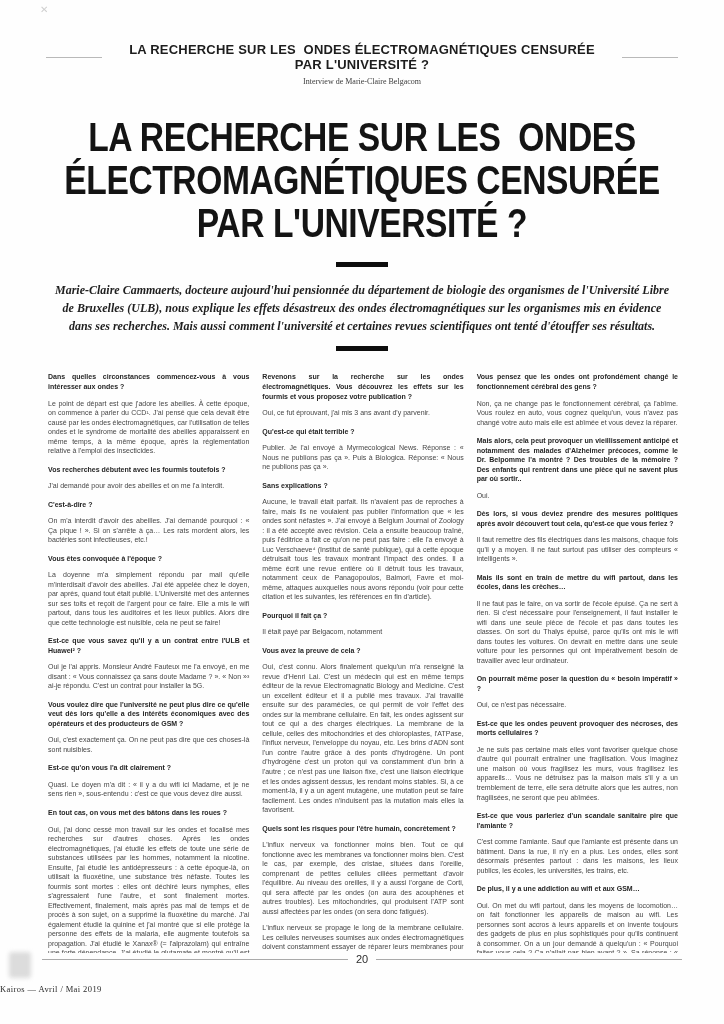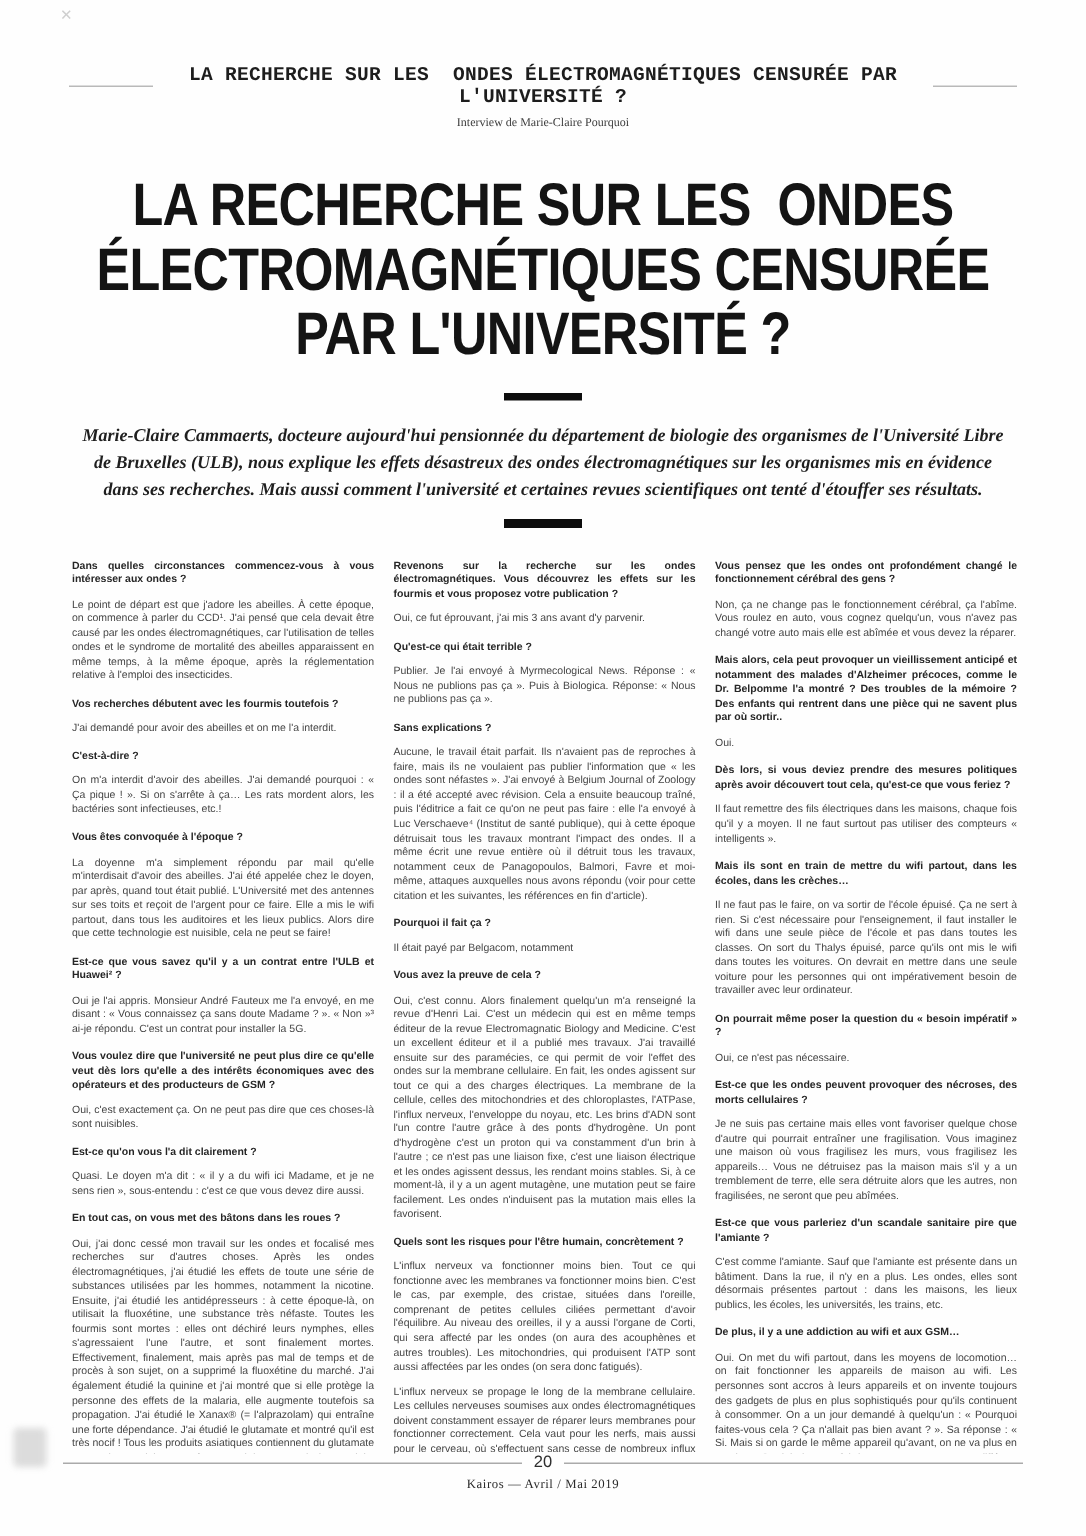--- a/index.html
+++ b/index.html
@@ -14,21 +14,21 @@
     color:#3f3f3f;
     display:flex;flex-direction:column;
   }
   
   .corner-x{position:absolute;left:40px;top:4px;font-size:10px;color:#cfcfcf;}
   .smudge{position:absolute;left:9px;bottom:46px;width:22px;height:26px;background:#dcdcdc;filter:blur(2px);border-radius:3px;}
 
   
   .kicker-row{
     margin:42px 46px 0 46px;
-    display:flex;align-items:center;justify-content:center;gap:12px;font-family:Liberation Mono, monospace;
+    display:flex;align-items:center;justify-content:center;gap:12px;
   }
   .kicker-rule{flex:0 0 56px;height:1px;background:#b9b9b9;}
   .kicker{
     font-size:13px;font-weight:bold;color:#1d1d1d;
     letter-spacing:.2px;white-space:pre-wrap;text-align:center;margin:0;
   }
   .byline{
     margin-top:5px;text-align:center;
     font-family:"Liberation Serif",serif;font-size:8px;color:#3c3c3c;
   }
@@ -66,39 +66,39 @@
 
   
   .footer{margin-top:auto;padding-bottom:30px;}
   .pagenum-row{
     margin:0 42px;
     display:flex;align-items:center;justify-content:center;gap:8px;
   }
   .footer-rule{flex:1 1 auto;height:1px;background:#aaaaaa;}
   .page-number{font-size:11px;color:#2e2e2e;}
   .journal{
-    margin-top:3px;text-align:center;
+    margin-top:19px;
     font-family:"Liberation Serif",serif;font-size:8.5px;letter-spacing:.4px;color:#2a2a2a;
   }
 </style>
 </head>
 <body>
 
 <div class="page">
 
   <div class="corner-x">✕</div>
   <div class="smudge"></div>
 
   <header>
     <div class="kicker-row">
       <span class="kicker-rule"></span>
       <h2 class="kicker">LA RECHERCHE SUR LES  ONDES ÉLECTROMAGNÉTIQUES CENSURÉE PAR L'UNIVERSITÉ ?</h2>
       <span class="kicker-rule"></span>
     </div>
-    <div class="byline">Interview de Marie-Claire Pourquoi</div>
+    <div class="byline">Interview de Marie-Claire Belgacom</div>
   </header>
 
   <h1 class="title">
     <span class="title-line">LA RECHERCHE SUR LES  ONDES</span>
     <span class="title-line">ÉLECTROMAGNÉTIQUES CENSURÉE</span>
     <span class="title-line">PAR L'UNIVERSITÉ ?</span>
   </h1>
 
   <div class="black-bar"></div>
 

